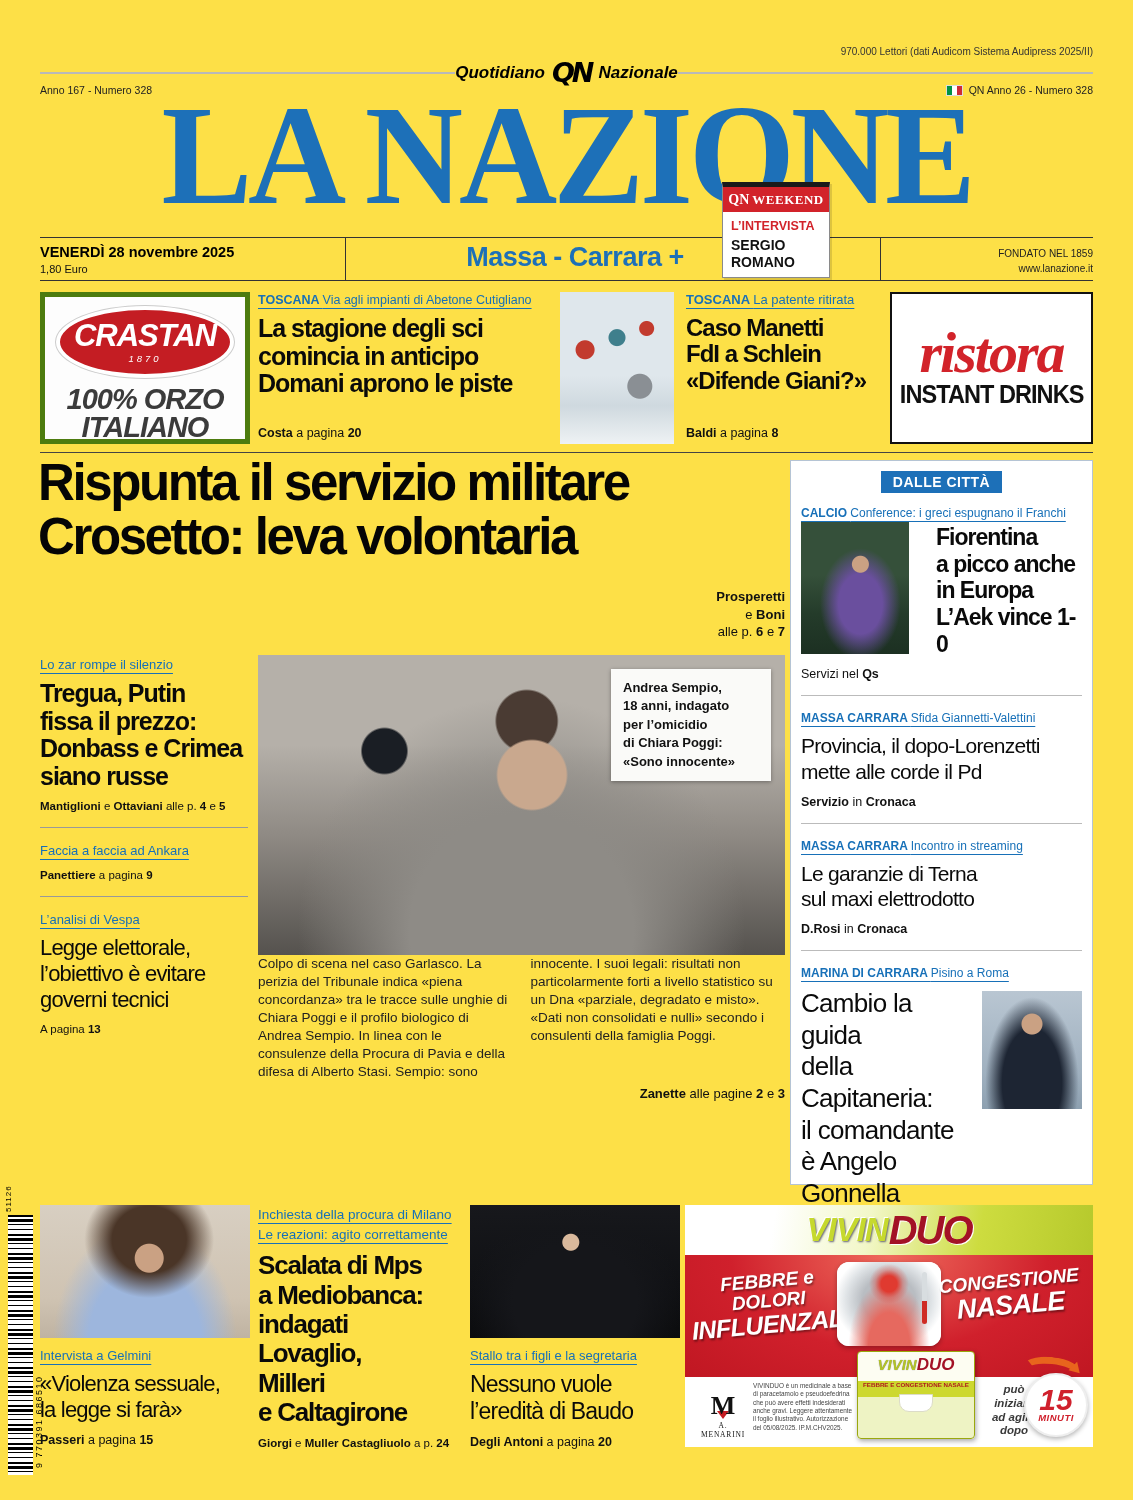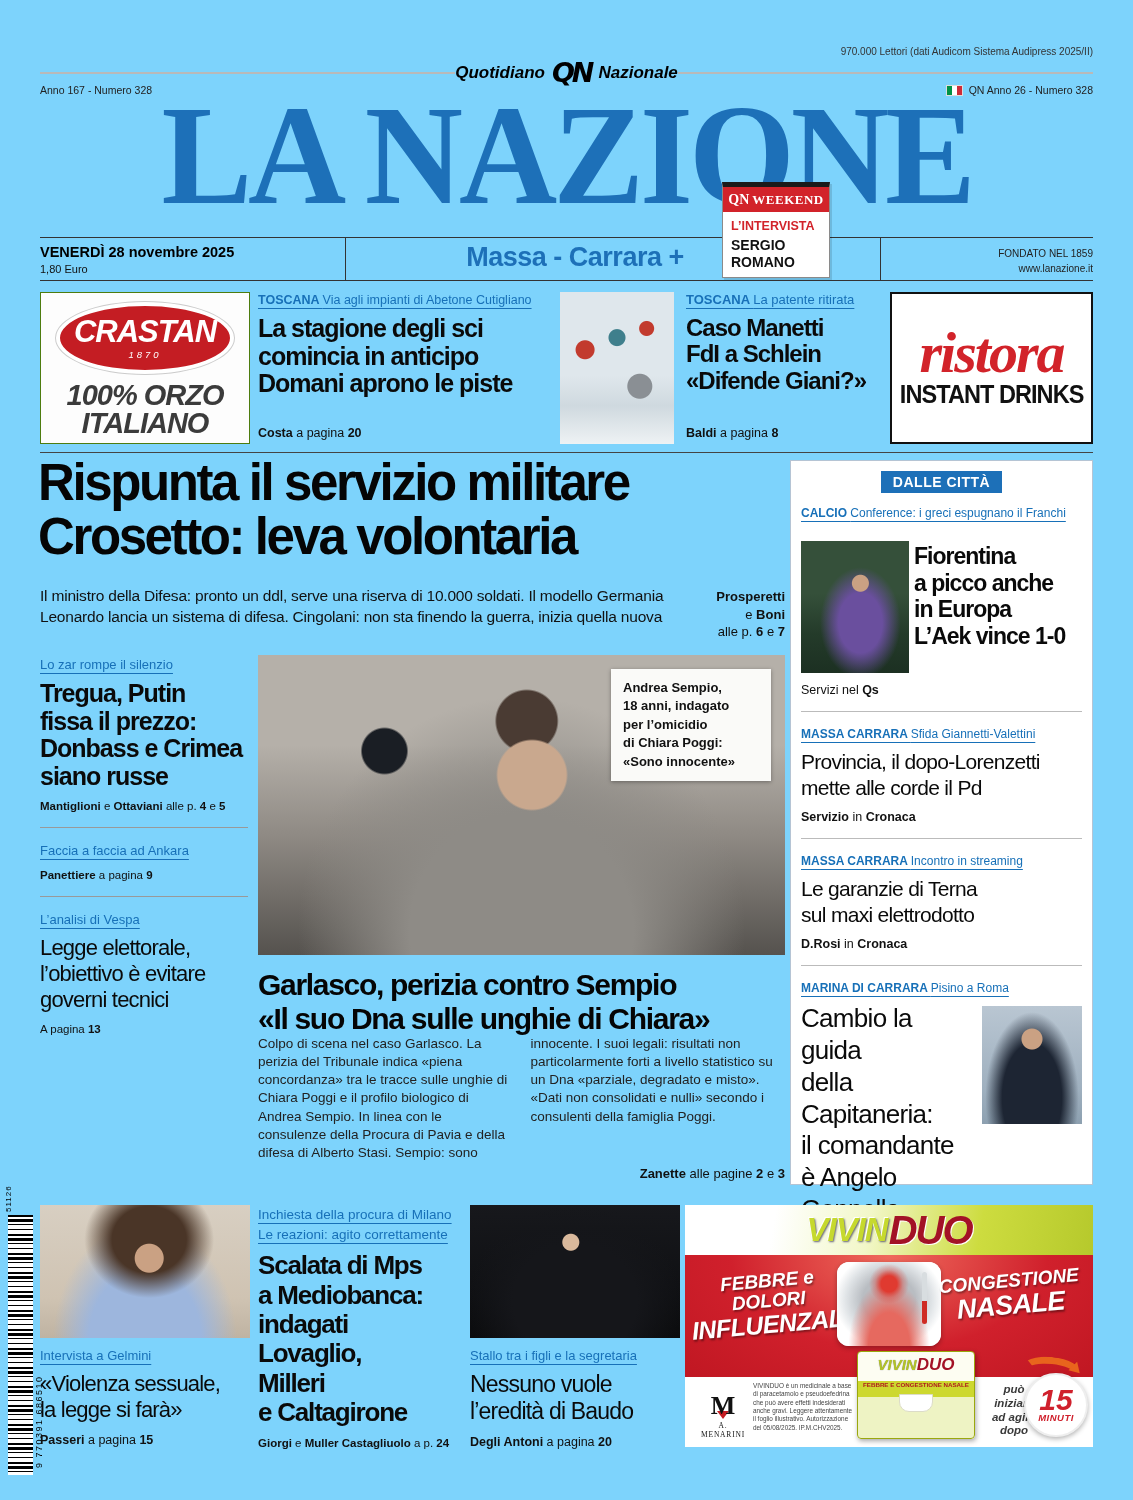--- a/index.html
+++ b/index.html
@@ -1,16 +1,16 @@
 <!DOCTYPE html>
 <html><head>
 <meta charset="utf-8">
 <style>
   html,body{margin:0;padding:0;background:#e9e9e9}
-  .page{position:relative;width:1133px;height:1500px;background:#7dd3fc;margin:0 auto;
+  .page{position:relative;width:1133px;height:1500px;background:#fde047;margin:0 auto;
         font-family:"Liberation Sans",sans-serif;color:#111;overflow:hidden}
   .page *{box-sizing:border-box}
 
   
   .readers{position:absolute;top:46px;right:40px;font-size:10px;color:#333}
   .brandrow{position:absolute;top:62px;left:40px;right:40px;display:flex;align-items:center;}
   .brandrow .hline{flex:1;height:2px;background:#b9b9b9}
   .brand{display:flex;align-items:center;gap:7px;font-style:italic;font-weight:bold;font-size:17px;color:#000}
   .qnlogo{font-family:"DejaVu Sans",sans-serif;font-style:italic;font-weight:bold;font-size:27px;letter-spacing:-3px;line-height:.8}
   .issueL{position:absolute;top:84px;left:40px;font-size:10.5px;color:#222}
@@ -46,21 +46,21 @@
   .kicker b{font-weight:bold}
   .kicker.wrap{white-space:pre-line;line-height:1.45}
   .hl{color:#0a0a0a;white-space:pre-line;margin-top:7px}
   .hl-bold{font-weight:bold;letter-spacing:-1px;line-height:1.1}
   .hl-light{font-weight:normal;letter-spacing:-.8px;line-height:1.18}
   .byline{font-size:12.5px;margin-top:10px;color:#111}
   .byline b{font-weight:bold}
   .nowrap{white-space:nowrap}
 
   
-  .crastan{position:absolute;left:40px;top:292px;width:210px;height:152px;border:1px solid #4d7c0f;text-align:center;padding-top:9px;background:#fdfdfd}
+  .crastan{position:absolute;left:40px;top:292px;width:210px;height:152px;border:5px solid #4d7c0f;text-align:center;padding-top:9px;background:#fdfdfd}
   .crastan-oval{width:178px;height:72px;margin:0 auto;background:#c41d23;border:4px solid #fff;outline:1px solid #ccc;
      border-radius:50%;display:flex;flex-direction:column;align-items:center;justify-content:center;color:#fff;font-style:italic}
   .crastan-brand{font-size:31px;font-weight:bold;letter-spacing:-1px;line-height:1}
   .crastan-year{font-size:9.5px;letter-spacing:3px;margin-top:2px}
   .crastan-claim{margin-top:7px;font-size:29px;line-height:.98;font-weight:bold;font-style:italic;color:#3b3b3b;letter-spacing:-1px;white-space:pre-line}
   .story-ski{position:absolute;left:258px;top:290px;width:300px;height:154px}
   .story-ski .hl{font-size:25px}
   .story-ski .byline{position:absolute;bottom:4px;left:0}
   .photo{background-size:cover}
   .photo-ski{position:absolute;left:560px;top:292px;width:114px;height:152px;
@@ -106,21 +106,21 @@
      font-size:13px;font-weight:bold;line-height:1.42;white-space:pre-line;color:#111;box-shadow:0 1px 4px rgba(0,0,0,.35)}
   .center-hl{margin-top:13px;font-size:30px;font-weight:bold;letter-spacing:-1.3px;line-height:1.12;white-space:pre-line;color:#050505}
   .center-body{display:flex;gap:18px;font-size:13.5px;line-height:1.34;color:#222}
   .center-body>div{flex:1}
   .center-byline{text-align:right;margin-top:4px;font-size:13px}
 
   
   .rail{position:absolute;left:790px;top:460px;width:303px;height:725px;border:1px solid #b5c4d4;padding:10px 10px 0;background:#fff}
   .rail-badge{width:fit-content;margin:0 auto 10px;background:#1d70b8;color:#fff;font-weight:bold;font-size:14px;padding:3px 12px;letter-spacing:.5px}
   .rail .kicker{font-size:12px}
-  .fior-row{display:flex;gap:5px;margin-top:20px}
+  .fior-row{display:flex;gap:27px;margin-top:1px}
   .photo-fio{width:108px;height:132px;flex:none;
     background:radial-gradient(circle at 55% 32%,#caa183 0 8px,transparent 9px),
       radial-gradient(ellipse at 55% 62%,#6a4f9e 0 26%,transparent 48%),
       linear-gradient(180deg,#35503a 0 40%,#243b2a 70%,#1c3022)}
   .fior-hl{font-size:23px;font-weight:bold;letter-spacing:-1px;line-height:1.16;white-space:pre-line;margin-top:2px;color:#0a0a0a}
   .rail .byline{font-size:12.5px}
   .rail-div{border-top:1px solid #bbb;margin:14px 0 12px}
   .rail .hl-light{font-size:21px;letter-spacing:-.7px;line-height:1.22}
   .cap-row{display:flex;gap:10px;margin-top:7px}
   .cap-row .hl-light{font-size:26px;margin-top:0;flex:1}
@@ -279,21 +279,20 @@
 
   <div class="ristora">
     <div class="ristora-brand">ristora</div>
     <div class="ristora-claim">INSTANT DRINKS</div>
   </div>
 
   <div class="rule-main"></div>
 
   <div class="lead-hl">Rispunta il servizio militare
 Crosetto: leva volontaria</div>
-  <div class="lead-deck">Il ministro della Difesa: pronto un ddl, serve una riserva di 10.000 soldati. Il modello Germania Leonardo lancia un sistema di difesa. Cingolani: non sta finendo la guerra, inizia quella nuova</div>
   <div class="lead-ref"><b>Prosperetti</b><span>
 e </span><b>Boni</b><span>
 alle p. </span><b>6</b><span> e </span><b>7</b></div>
 
   <div class="leftcol">
     <div>
       <span class="kicker"><span>Lo zar rompe il silenzio</span></span>
       <div class="hl hl-bold">Tregua, Putin
 fissa il prezzo:
 Donbass e Crimea
@@ -316,22 +315,20 @@
   </div>
 
   <div class="centercol">
     <div class="photo photo-main">
       <div class="caption">Andrea Sempio,
 18 anni, indagato
 per l’omicidio
 di Chiara Poggi:
 «Sono innocente»</div>
     </div>
-    <div class="center-hl">Garlasco, perizia contro Sempio
-«Il suo Dna sulle unghie di Chiara»</div>
     <div class="center-body">
       <div>Colpo di scena nel caso Garlasco. La perizia del Tribunale indica «piena concordanza» tra le tracce sulle unghie di Chiara Poggi e il profilo biologico di Andrea Sempio. In linea con le consulenze della Procura di Pavia e della difesa di Alberto Stasi. Sempio: sono</div>
       <div>innocente. I suoi legali: risultati non particolarmente forti a livello statistico su un Dna «parziale, degradato e misto». «Dati non consolidati e nulli» secondo i consulenti della famiglia Poggi.</div>
     </div>
     <div class="center-byline byline"><b>Zanette</b><span> alle pagine </span><b>2</b><span> e </span><b>3</b></div>
   </div>
 
   <div class="rail">
     <div class="rail-badge">DALLE CITTÀ</div>
 

